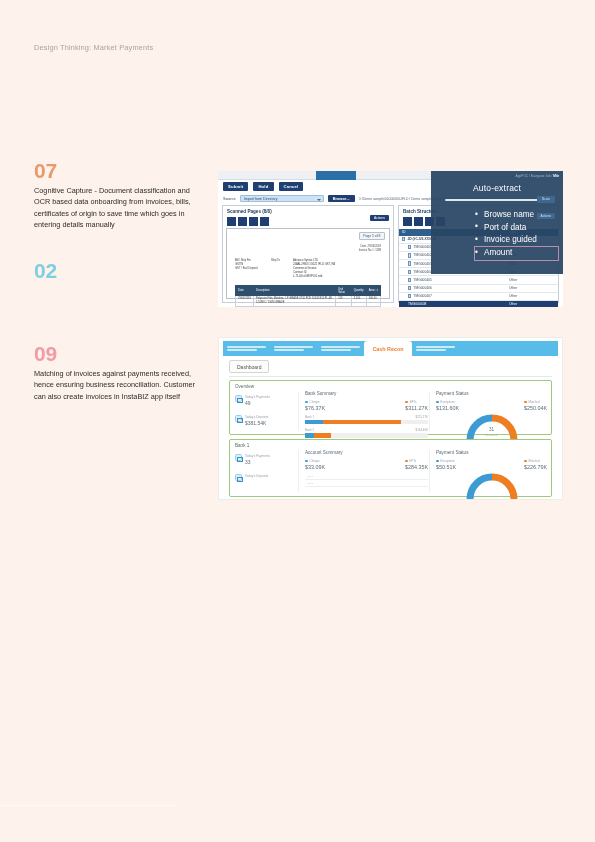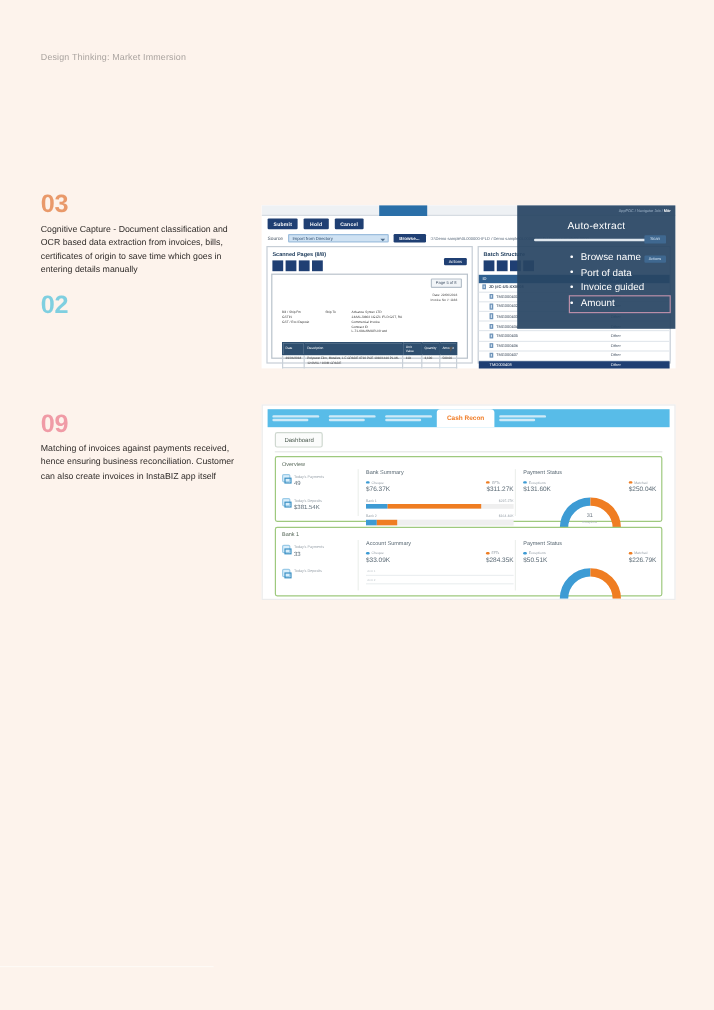--- a/index.html
+++ b/index.html
@@ -47,21 +47,21 @@
     line-height: 1;
     letter-spacing: -0.3px;
     margin-bottom: 4px;
   }
   .block .body {
     font-size: 7.3px;
     line-height: 1.55;
     color: #2f2b29;
   }
   #block-01 { top: 160px; }
-  #block-02 { top: 244px; }
+  #block-02 { top: 260px; }
   #block-03 { top: 343px; }
 
   
   .shot1 {
     position: absolute;
     left: 218px; top: 171px;
     width: 345px; height: 136px;
     background: #ffffff;
     overflow: hidden;
   }
@@ -332,25 +332,25 @@
   .bottom-rule {
     position: absolute; left: 0; top: 805px; width: 178px;
     border-top: 1px solid #fefaf6;
   }
 </style>
 </head>
 <body>
 
 <div class="page">
 
-  <div class="eyebrow">Design Thinking: Market Immersion</div>
+  <div class="eyebrow">Design Thinking: Market Payments</div>
 
   <div class="block" id="block-01">
-    <div class="num" style="color: rgb(233, 153, 106);">03</div>
-    <div class="body">Cognitive Capture - Document classification and OCR based data extraction from invoices, bills, certificates of origin  to save time which goes in entering details manually</div>
+    <div class="num" style="color: rgb(233, 153, 106);">07</div>
+    <div class="body">Cognitive Capture - Document classification and OCR based data onboarding from invoices, bills, certificates of origin  to save time which goes in entering details manually</div>
   </div>
   <div class="block" id="block-02">
     <div class="num" style="color: rgb(127, 207, 224);">02</div>
   </div>
   <div class="block" id="block-03">
     <div class="num" style="color: rgb(240, 155, 166);">09</div>
     <div class="body">Matching of invoices against payments received, hence ensuring business reconciliation. Customer can also create invoices in InstaBIZ app itself</div>
   </div>
 
   <div class="shot1">

